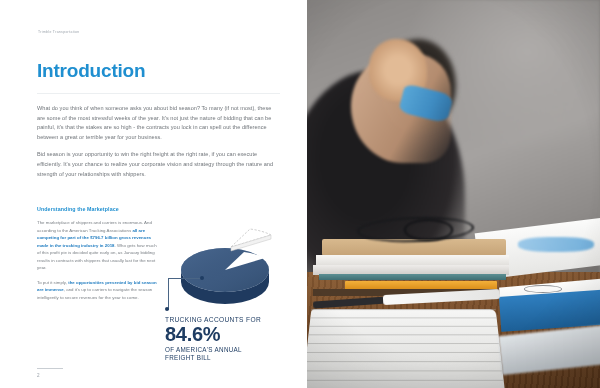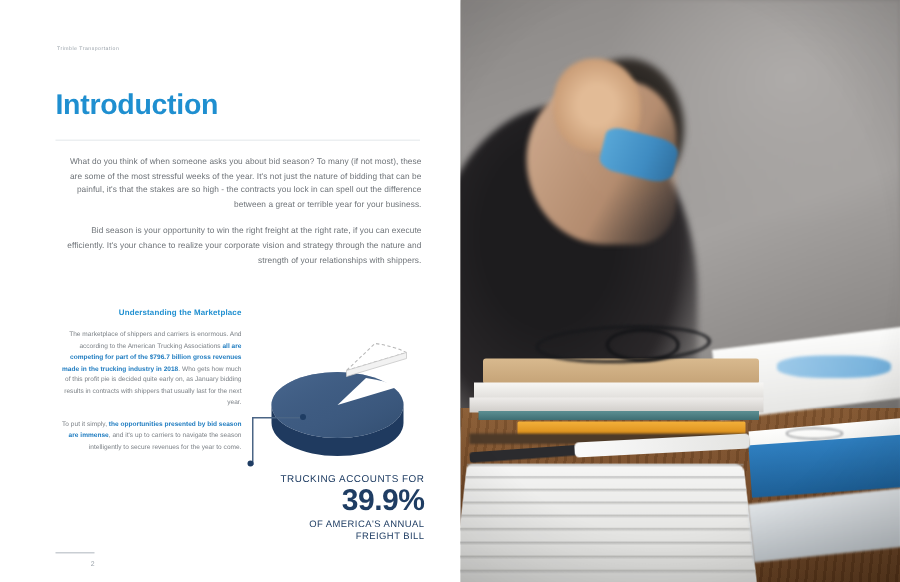--- a/index.html
+++ b/index.html
@@ -3,21 +3,21 @@
 <meta charset="utf-8">
 <title>Introduction</title>
 <style>
   * { margin:0; padding:0; box-sizing:border-box; }
   html,body { width:600px; height:388px; }
   body {
     font-family:"Liberation Sans", sans-serif;
     background:#ffffff;
     overflow:hidden;
   }
-  .spread { position:relative; width:600px; height:381px; display:flex; background:#fff;text-align:right; }
+  .spread { position:relative; width:600px; height:381px; display:flex; background:#fff; }
 
   
   .page-left {
     position:relative;
     width:300px; height:388px;
     background:#ffffff;
     padding:0;
     flex:0 0 300px;
   }
   .running-head {
@@ -332,21 +332,21 @@
           </defs>
         </svg>
 
         <div class="callout-line"></div>
         <div class="callout-dot2"></div>
         <div class="callout-vert"></div>
         <div class="callout-dot"></div>
 
         <div class="stat-block">
           <div class="stat-line1">TRUCKING ACCOUNTS FOR</div>
-          <div class="stat-big">39.9%</div>
+          <div class="stat-big">84.6%</div>
           <div class="stat-line3">
             <span>OF AMERICA'S ANNUAL</span><br>
             <span>FREIGHT BILL</span>
           </div>
         </div>
       </div>
 
     </div>
 
     <div class="page-footer">

